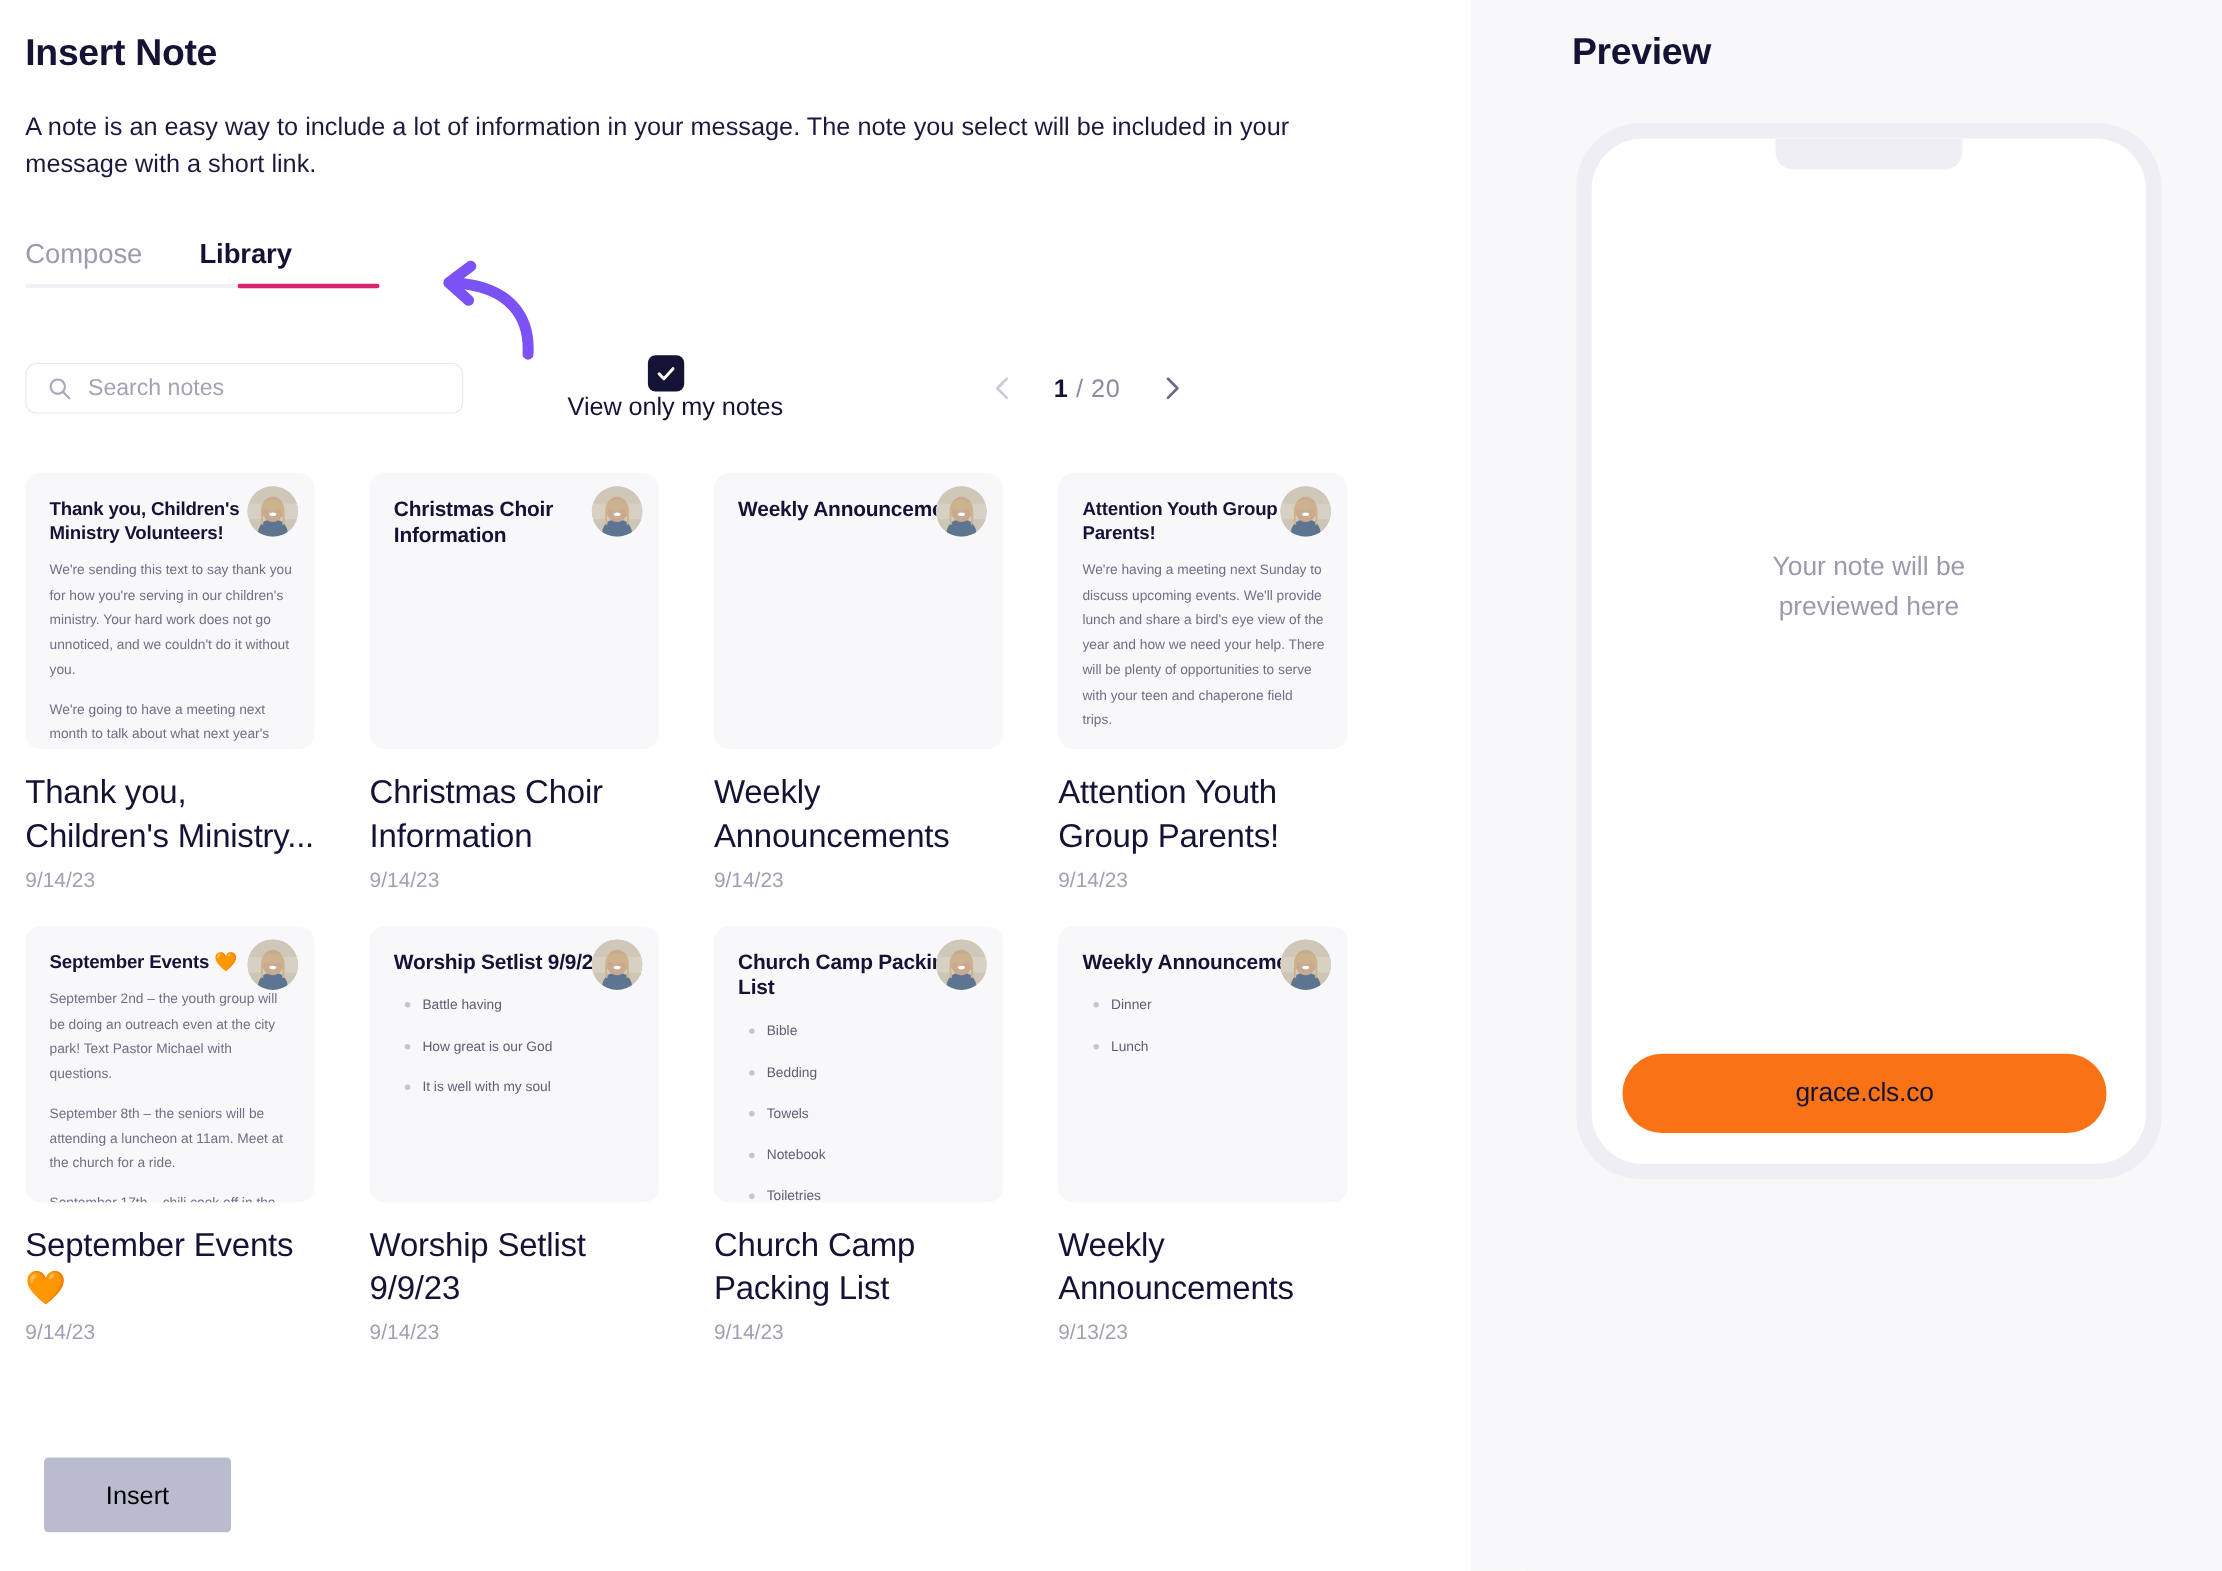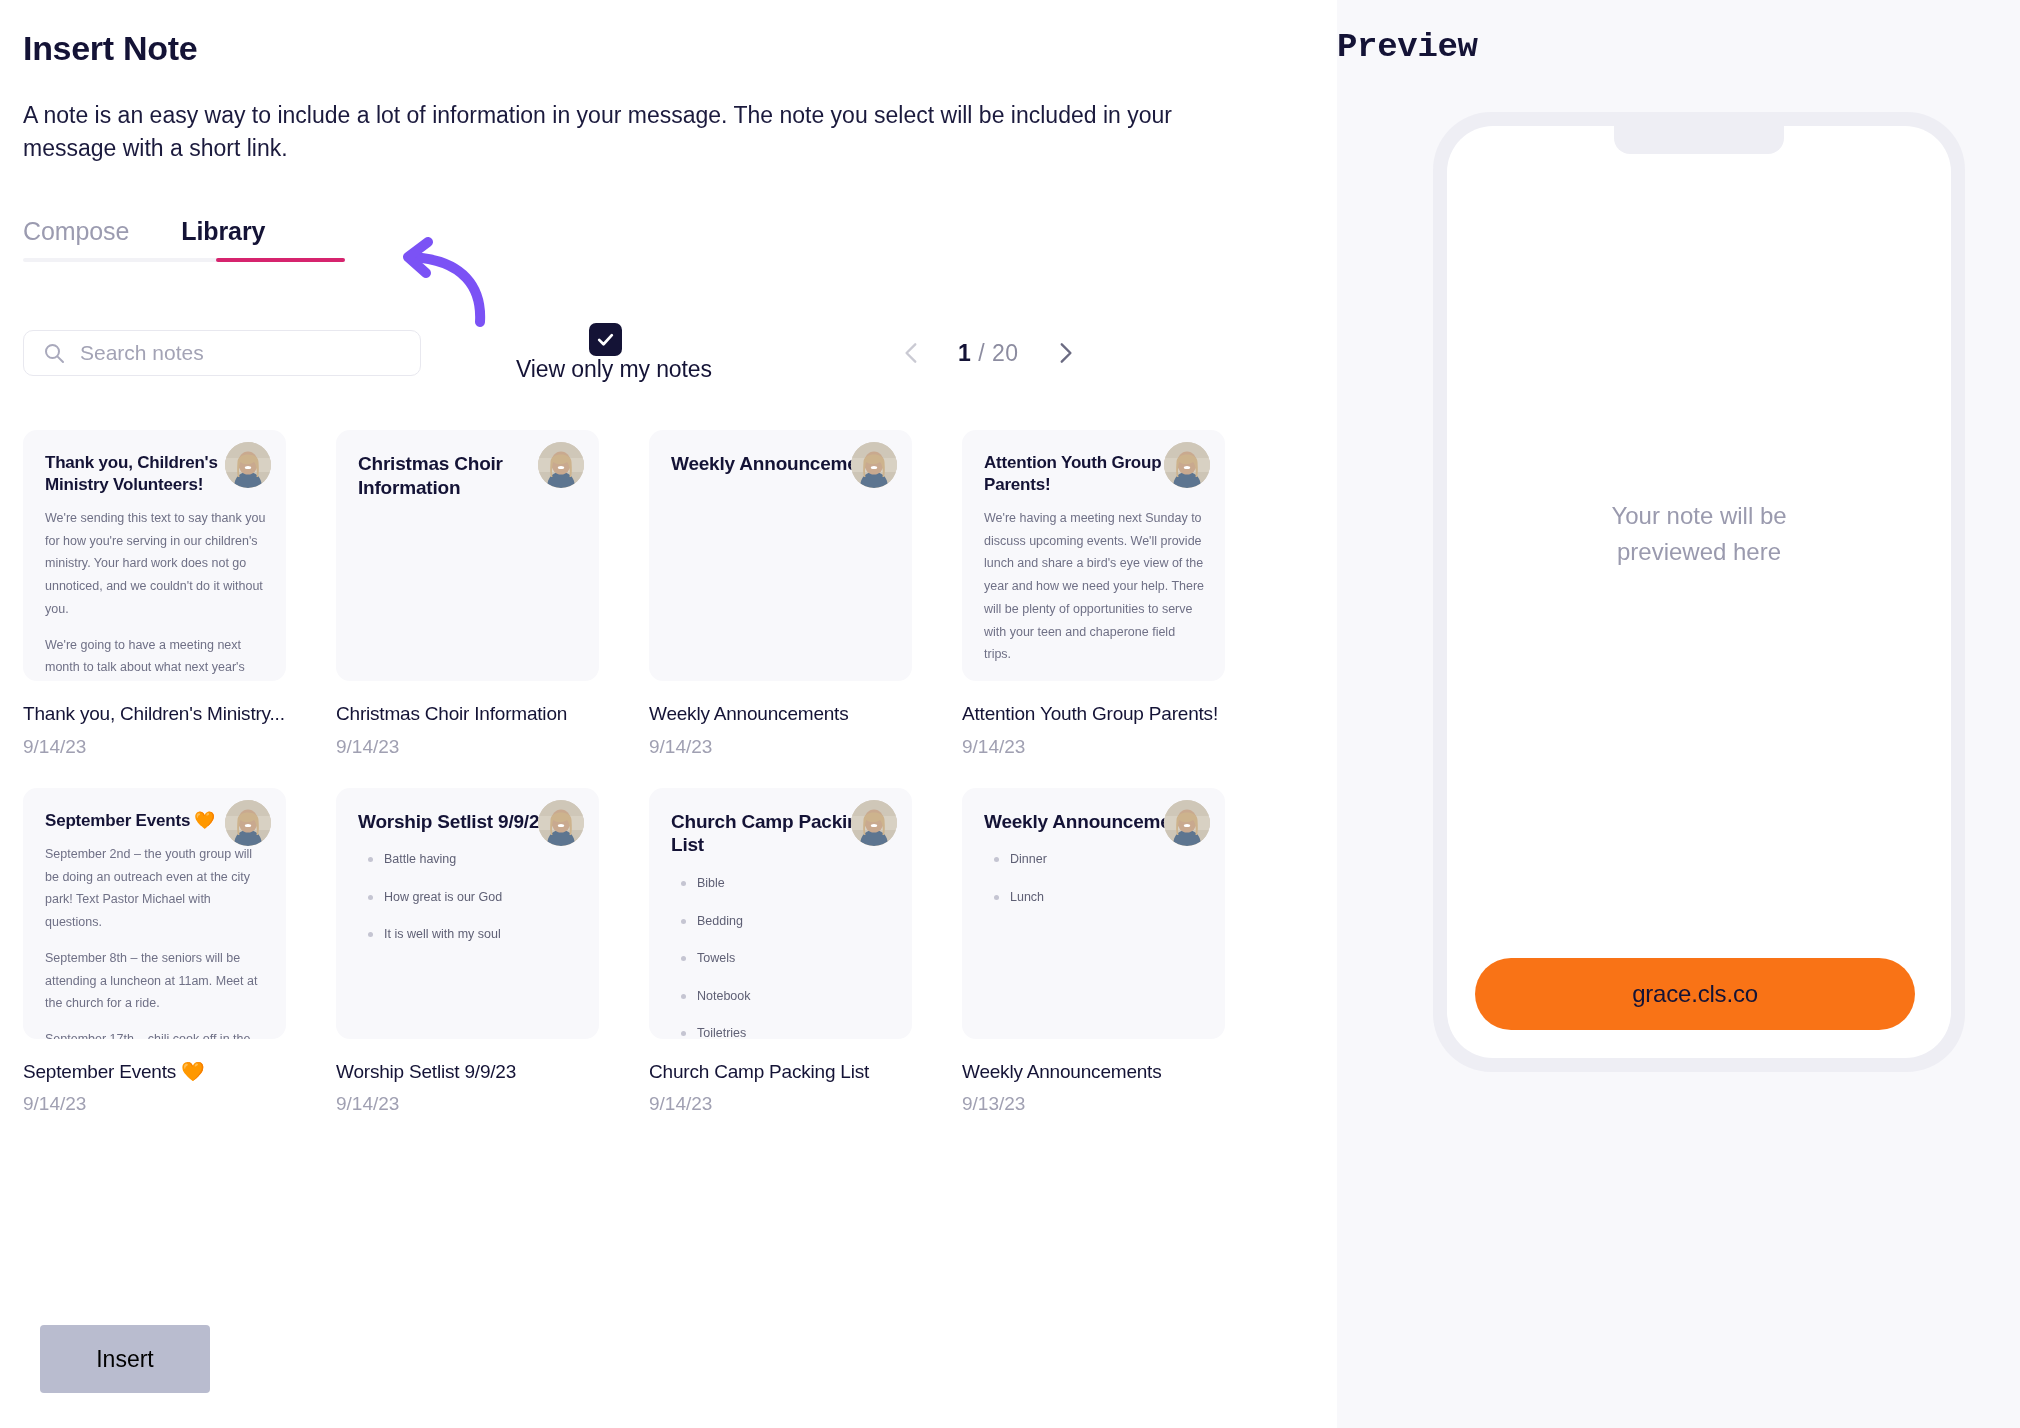--- a/index.html
+++ b/index.html
@@ -89,40 +89,40 @@
   .note-bullets { margin-top: 18px; list-style: none; }
   .note-bullets li {
     font-size: 12.5px; color: #5f6075; line-height: 1.4; margin-bottom: 20px;
     padding-left: 26px; position: relative;
   }
   .note-bullets li::before {
     content: ""; position: absolute; left: 10px; top: 6px; width: 5px; height: 5px;
     border-radius: 50%; background: #c5c5d2;
   }
   .note-name {
-    margin-top: 20px; font-size: 19px; color: #141336; line-height: 1.32; letter-spacing: -0.2px;
+    margin-top: 20px; font-size: 30px; color: #141336; line-height: 1.32; letter-spacing: -0.2px;
   }
   .note-date { margin-top: 9px; font-size: 19px; color: #a0a0b2; }
 
   .insert-btn {
     position: absolute; left: 40px; top: 1325px;
     width: 170px; height: 68px; border-radius: 4px; border: none;
     background: #b9bccf; color: #000000; font-size: 23px;
     font-family: "Liberation Sans", sans-serif; cursor: default;
     display: flex; align-items: center; justify-content: center;
   }
 
   
   .right {
     position: relative; width: 683px; height: 1428px;
     background: #f8f8fb; padding: 28px 0 0 0;
   }
   .preview-title {
     font-size: 34px; font-weight: 700; color: #141336;
-    letter-spacing: -0.3px;  font-family: Liberation Mono, monospace;
+    letter-spacing: -0.3px; margin-left: 92px;
   }
   .phone-outer {
     position: absolute; left: 96px; top: 112px;
     width: 532px; height: 960px;
     background: #eeeef4; border-radius: 58px; padding: 14px;
   }
   .phone-inner {
     position: relative; width: 100%; height: 100%;
     background: #ffffff; border-radius: 46px; overflow: hidden;
   }

